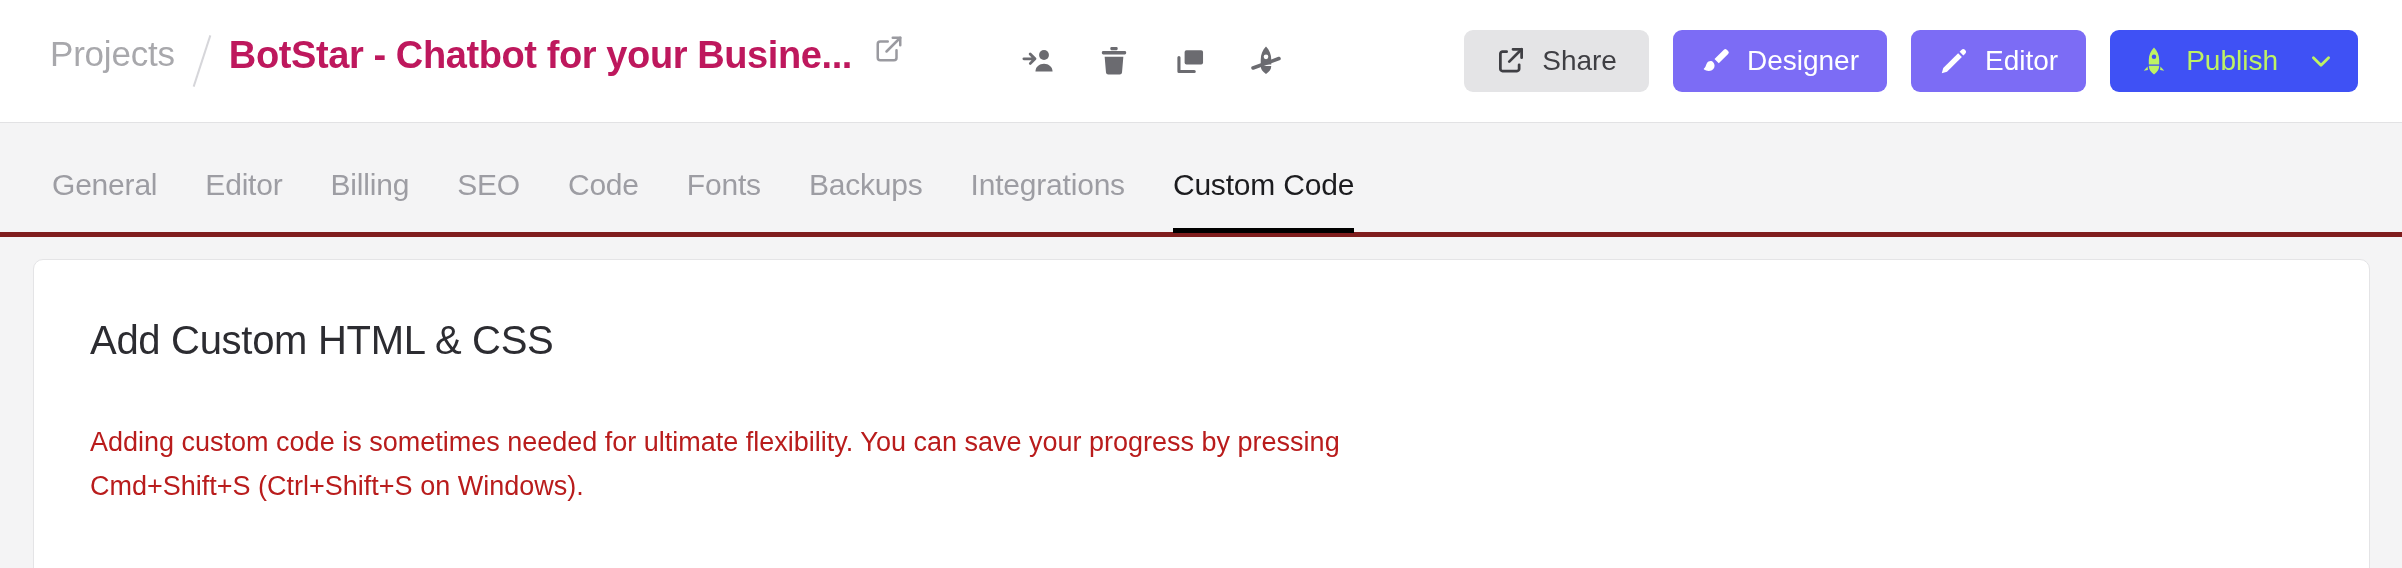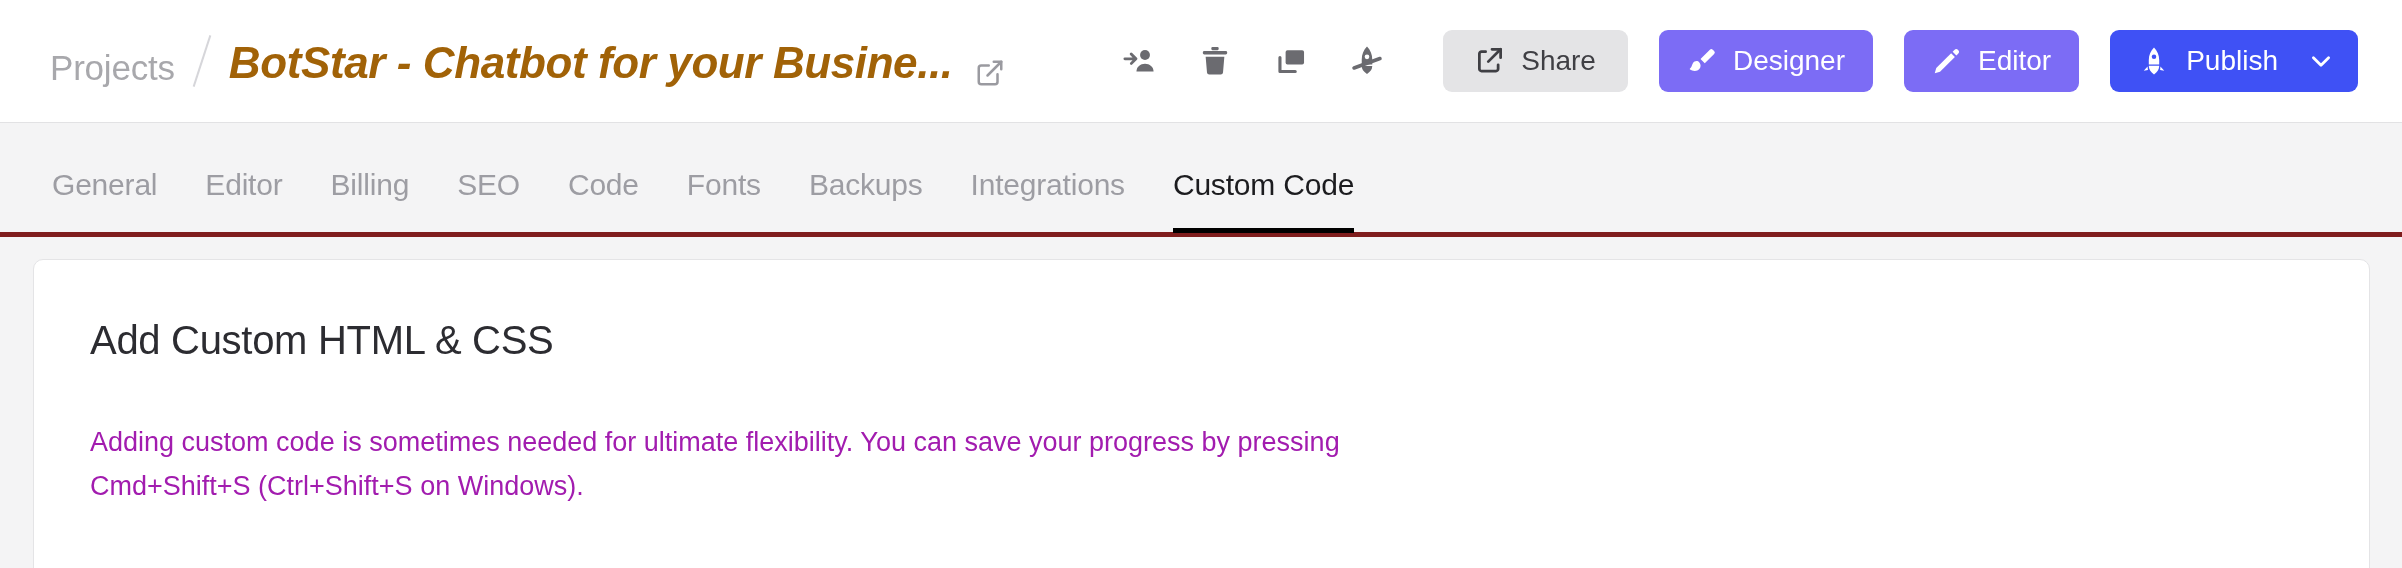--- a/index.html
+++ b/index.html
@@ -21,21 +21,21 @@
     height: 123px;
     background: #ffffff;
     border-bottom: 1px solid #e2e2e4;
     display: flex;
     align-items: center;
     padding: 0 44px 0 50px;
   }
 
   .breadcrumb {
     display: flex;
-    align-items: flex-end;
+    align-items: flex-start;
     flex: 0 0 auto;
     min-width: 0;
   }
 
   .crumb-root {
     font-size: 35px;
     color: #a8a8ac;
     letter-spacing: -0.2px;
     white-space: nowrap;
   }
@@ -44,26 +44,25 @@
     display: inline-block;
     width: 2px;
     height: 54px;
     background: #d6d6da;
     transform: rotate(18deg);
     margin: 0 26px;
     flex: 0 0 auto;
   }
 
   .crumb-current {
-    font-size: 44px;
-    color: #a16207;
+    font-size: 38px;
+    color: #be185d;
     font-weight: 700;
     letter-spacing: -0.4px;
     white-space: nowrap;
-    font-style: italic;
   }
 
   .external-link {
     margin-left: 22px;
     display: flex;
     align-items: center;
     color: #9a9aa0;
     flex: 0 0 auto;
   }
 
@@ -84,21 +83,21 @@
     justify-content: center;
     color: #6b6b70;
     border-radius: 6px;
     cursor: pointer;
   }
 
   
   .header-buttons {
     display: flex;
     align-items: center;
-    gap: 31px;
+    gap: 24px;
     margin-left: auto;
     flex: 0 0 auto;
   }
 
   .btn {
     display: flex;
     align-items: center;
     gap: 16px;
     height: 62px;
     padding: 0 28px;
@@ -116,21 +115,21 @@
     padding: 0 32px;
   }
 
   .btn-purple {
     background: #7c6cf5;
     color: #ffffff;
   }
 
   .btn-publish {
     background: #3f51f5;
-    color: #ffffff;
+    color: #bef264;
     padding-right: 24px;
   }
 
   .btn .ico {
     display: flex;
     align-items: center;
     justify-content: center;
     flex: 0 0 auto;
   }
 
@@ -195,21 +194,21 @@
     font-size: 40px;
     color: #2c2c31;
     font-weight: 400;
     letter-spacing: -0.3px;
   }
 
   .card-text {
     margin-top: 58px;
     font-size: 27px;
     line-height: 1.62;
-    color: #a21caf;
+    color: #b91c1c;
     max-width: 1300px;
   }
 </style>
 </head>
 <body>
 
 <div class="header">
 
   <div class="breadcrumb">
     <span class="crumb-root">Projects</span>

